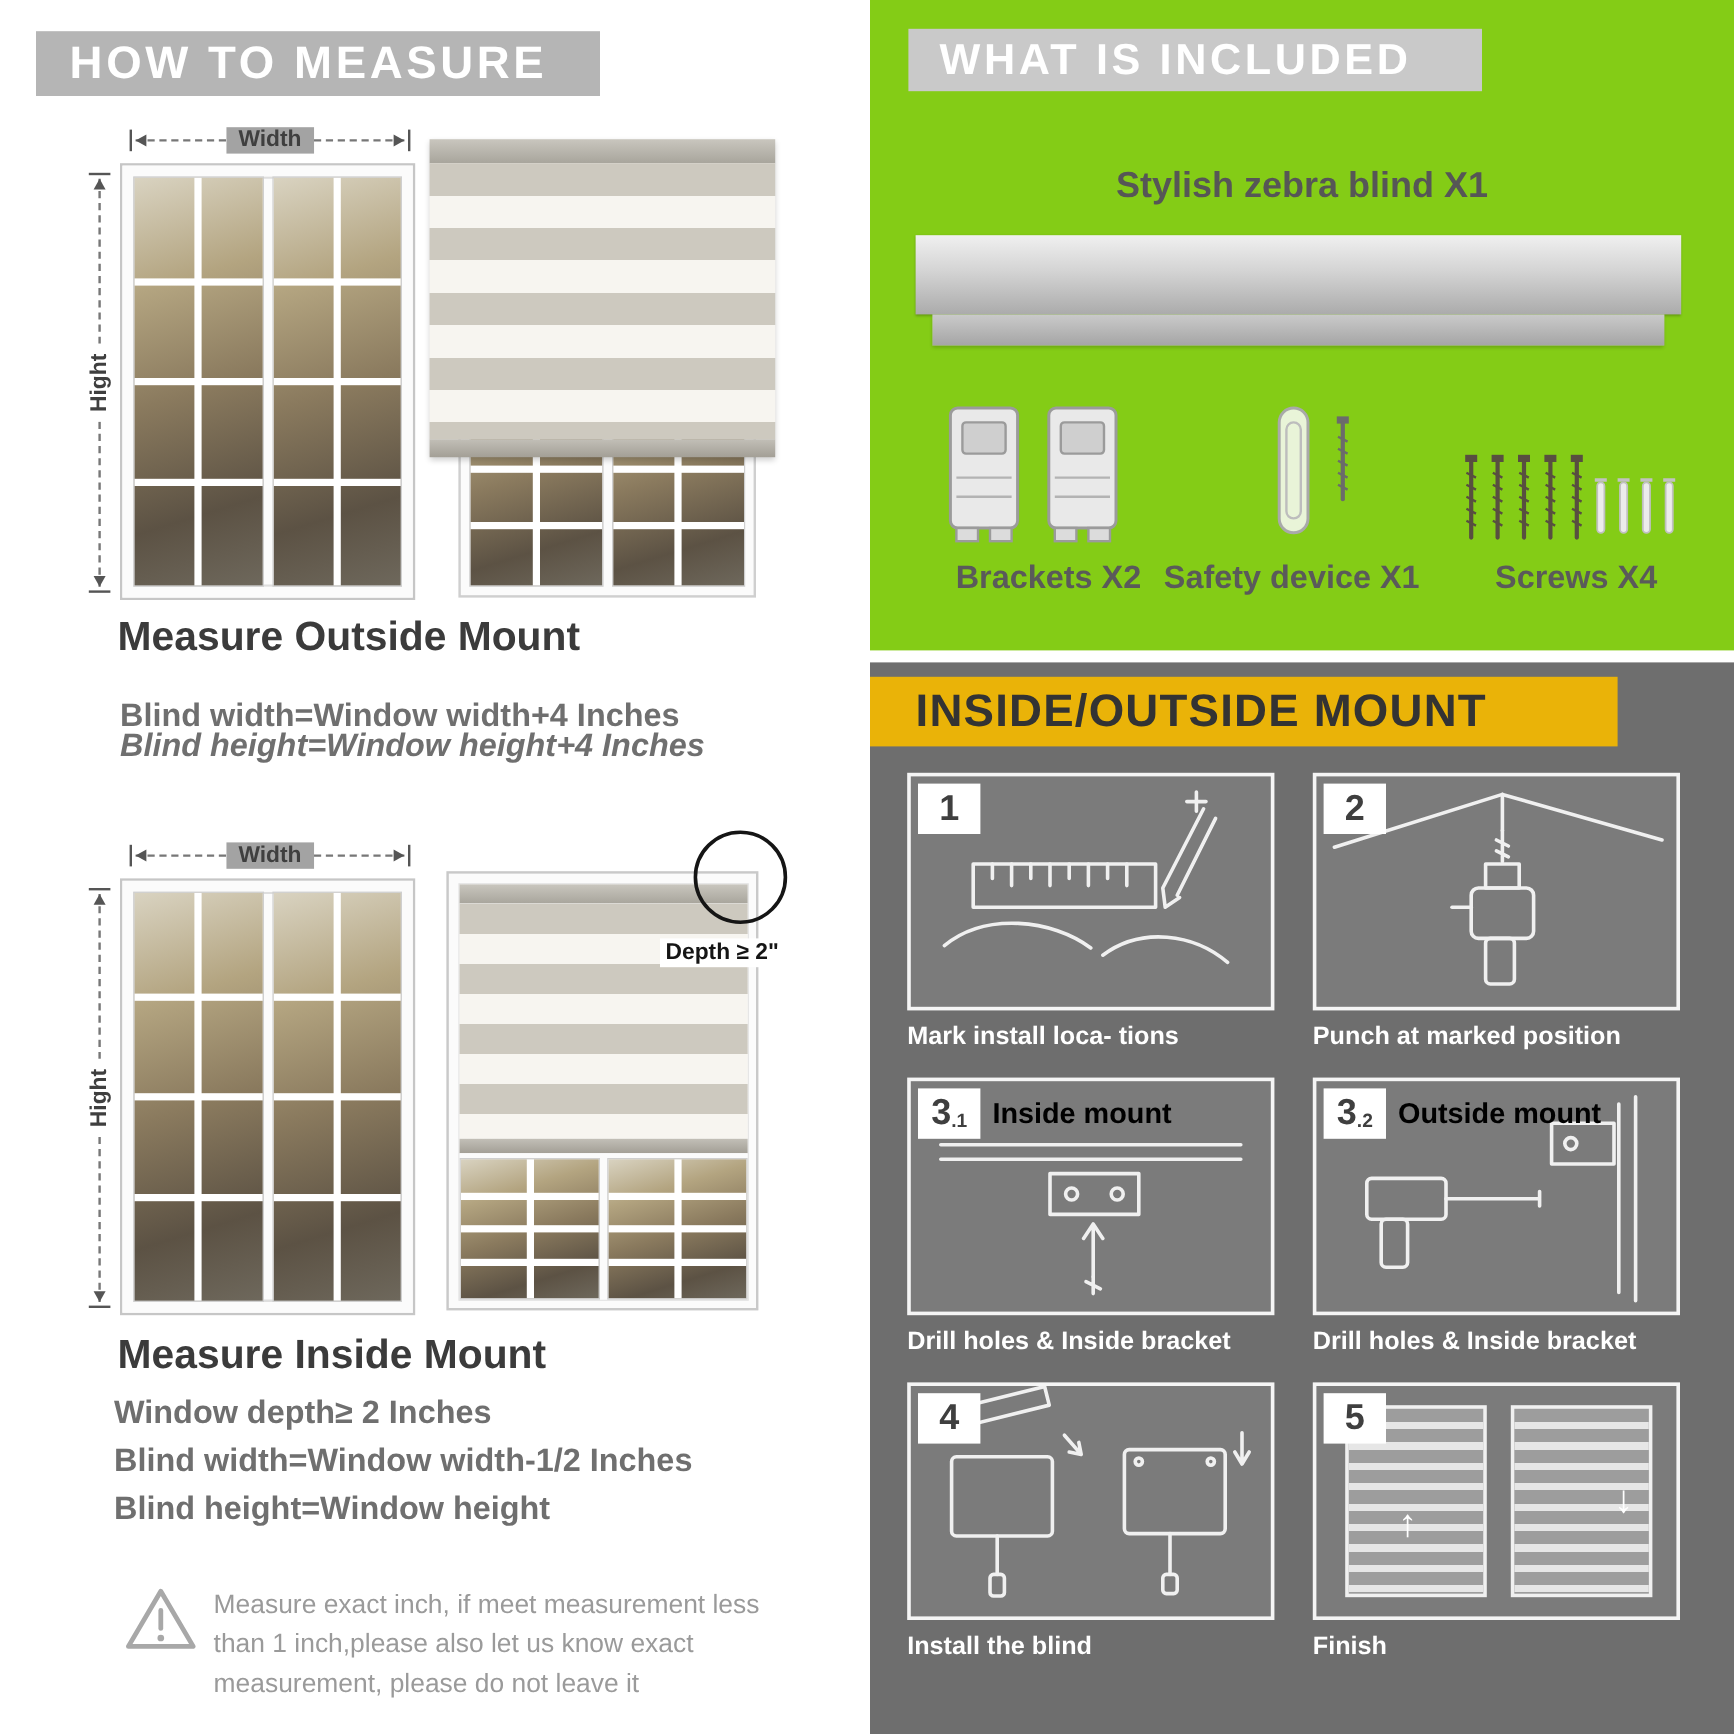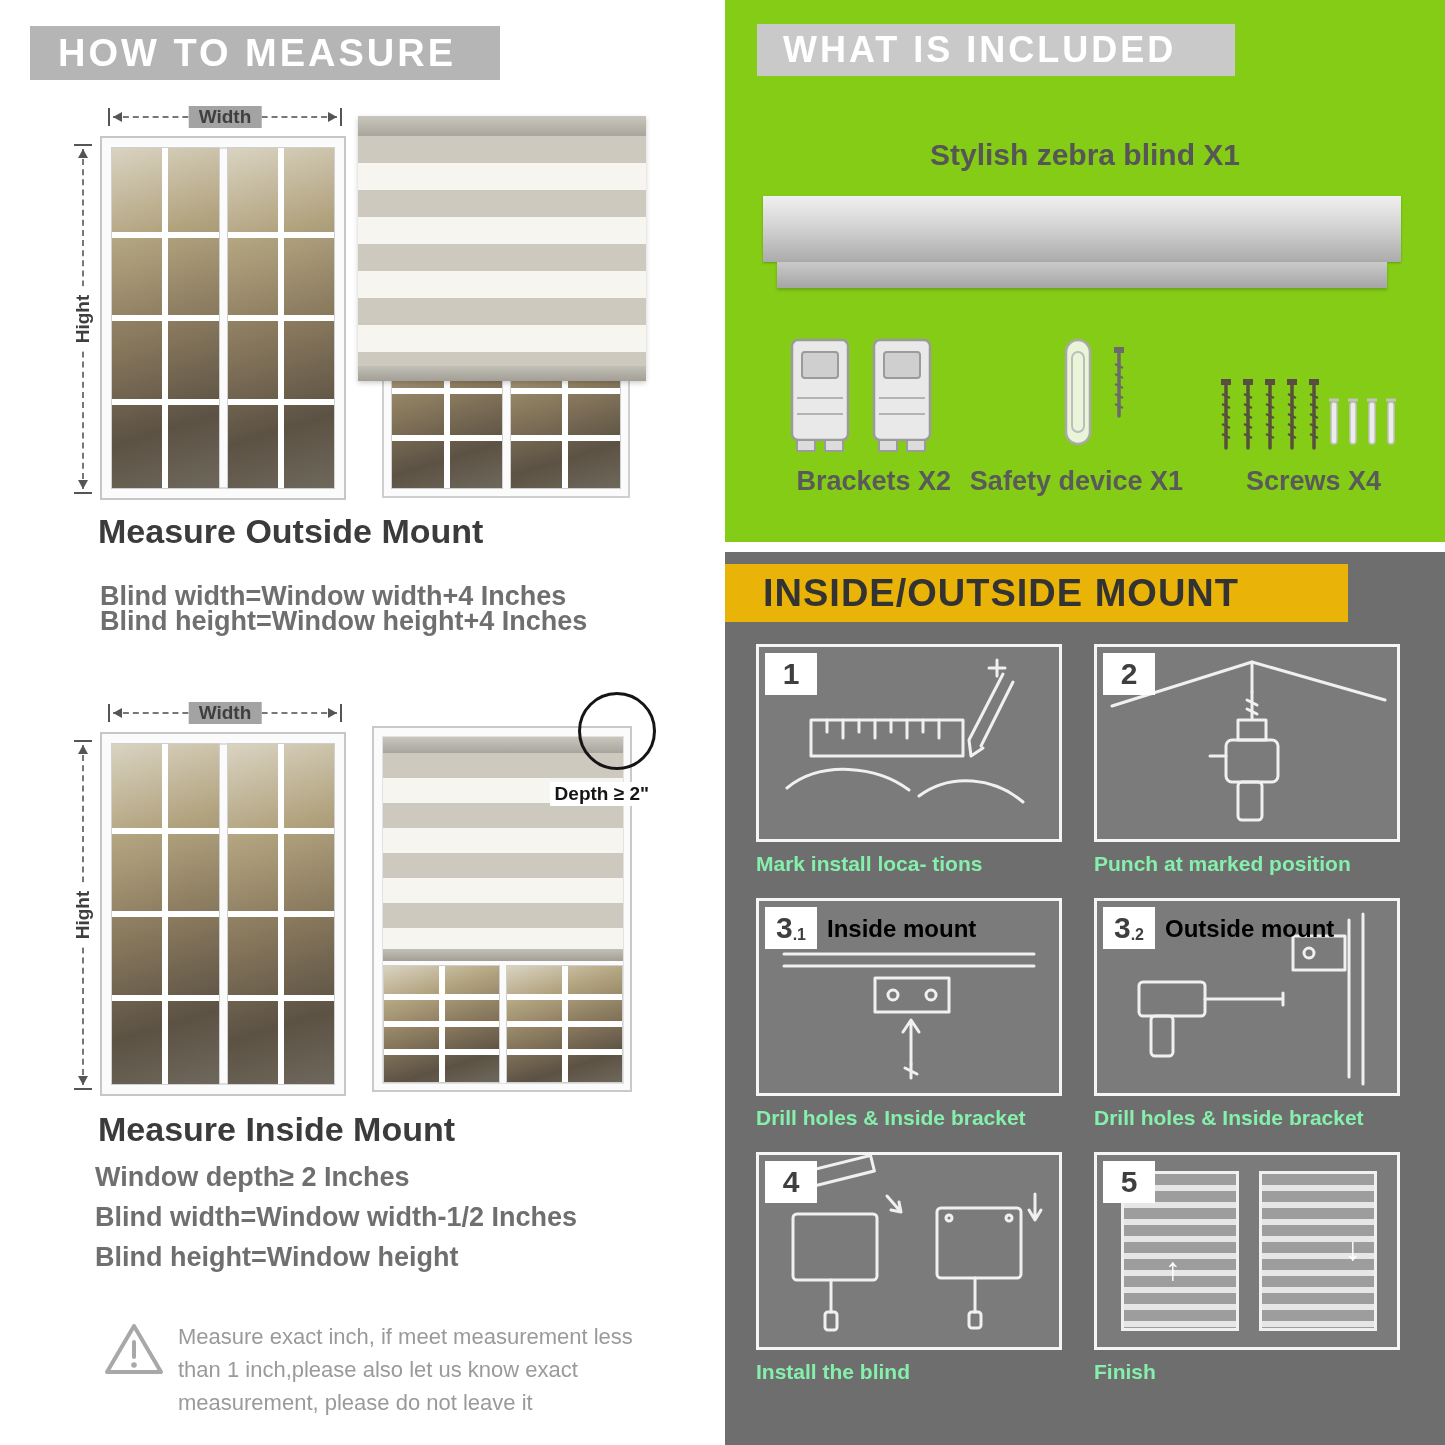--- a/index.html
+++ b/index.html
@@ -71,21 +71,21 @@
 
   
   .mount{position:absolute;left:725px;top:552px;width:720px;height:893px;background:#6e6e6e;}
   .mount-banner{position:absolute;left:0;top:12px;width:585px;height:58px;background:#eab308;color:#333;
     font-size:38px;font-weight:bold;letter-spacing:1px;display:flex;align-items:center;padding-left:38px;}
   .panel{position:absolute;width:306px;height:198px;background:#7b7b7b;border:3px solid #f5f5f5;box-sizing:border-box;}
   .num-box{position:absolute;left:6px;top:6px;min-width:40px;height:42px;background:#fff;color:#3f3f3f;
     font-size:30px;font-weight:bold;display:flex;align-items:center;justify-content:center;padding:0 6px;z-index:3;}
   .num-sub{font-size:16px;align-self:flex-end;margin-bottom:5px;}
   .inner-label{position:absolute;left:68px;top:14px;color:#000000;font-weight:bold;font-size:24px;z-index:3;white-space:nowrap;}
-  .caption{position:absolute;width:330px;color:#86efac;font-weight:bold;font-size:21px;white-space:nowrap;}
+  .caption{position:absolute;width:330px;color:#ffffff;font-weight:bold;font-size:21px;white-space:nowrap;}
   .ill{position:absolute;left:0;top:0;width:100%;height:100%;}
   .ill path,.ill rect,.ill circle,.ill line,.ill polyline{fill:none;stroke:#f0f0f0;stroke-width:3;stroke-linecap:round;stroke-linejoin:round;}
   .mini-blind{position:absolute;top:16px;width:112px;height:154px;border:3px solid #f0f0f0;
     background:repeating-linear-gradient(to bottom,#9d9d9d 0 11px,#e6e6e6 11px 17px);}
   .mb-arrow{position:absolute;color:#fff;font-size:32px;font-weight:bold;z-index:3;}
 </style>
 </head>
 <body>
 
 <div id="canvas">
@@ -118,21 +118,21 @@
     </div>
     <div class="zb">
       <div class="hr"></div>
       <div class="st"></div>
       <div class="br"></div>
     </div>
   </div>
 
   <div class="t-title" style="left:98px;top:512px;">Measure Outside Mount</div>
   <div class="t-sub" style="left:100px;top:566px;margin-top:15px;">Blind width=Window width+4 Inches</div>
-  <div class="t-sub" style="left:100px;top:606px;">Blind height=Window height+4 Inches</div>
+  <div class="t-sub" style="left:100px;top:606px;font-style:italic;">Blind height=Window height+4 Inches</div>
 
   <div class="winfig" style="left:72px;top:698px;">
     <div class="arrow-h">
       <span class="dash"></span>
       <span class="ah-l"></span>
       <span class="ah-r"></span>
       <span class="albl">Width</span>
     </div>
     <div class="arrow-v">
       <span class="dash"></span>

